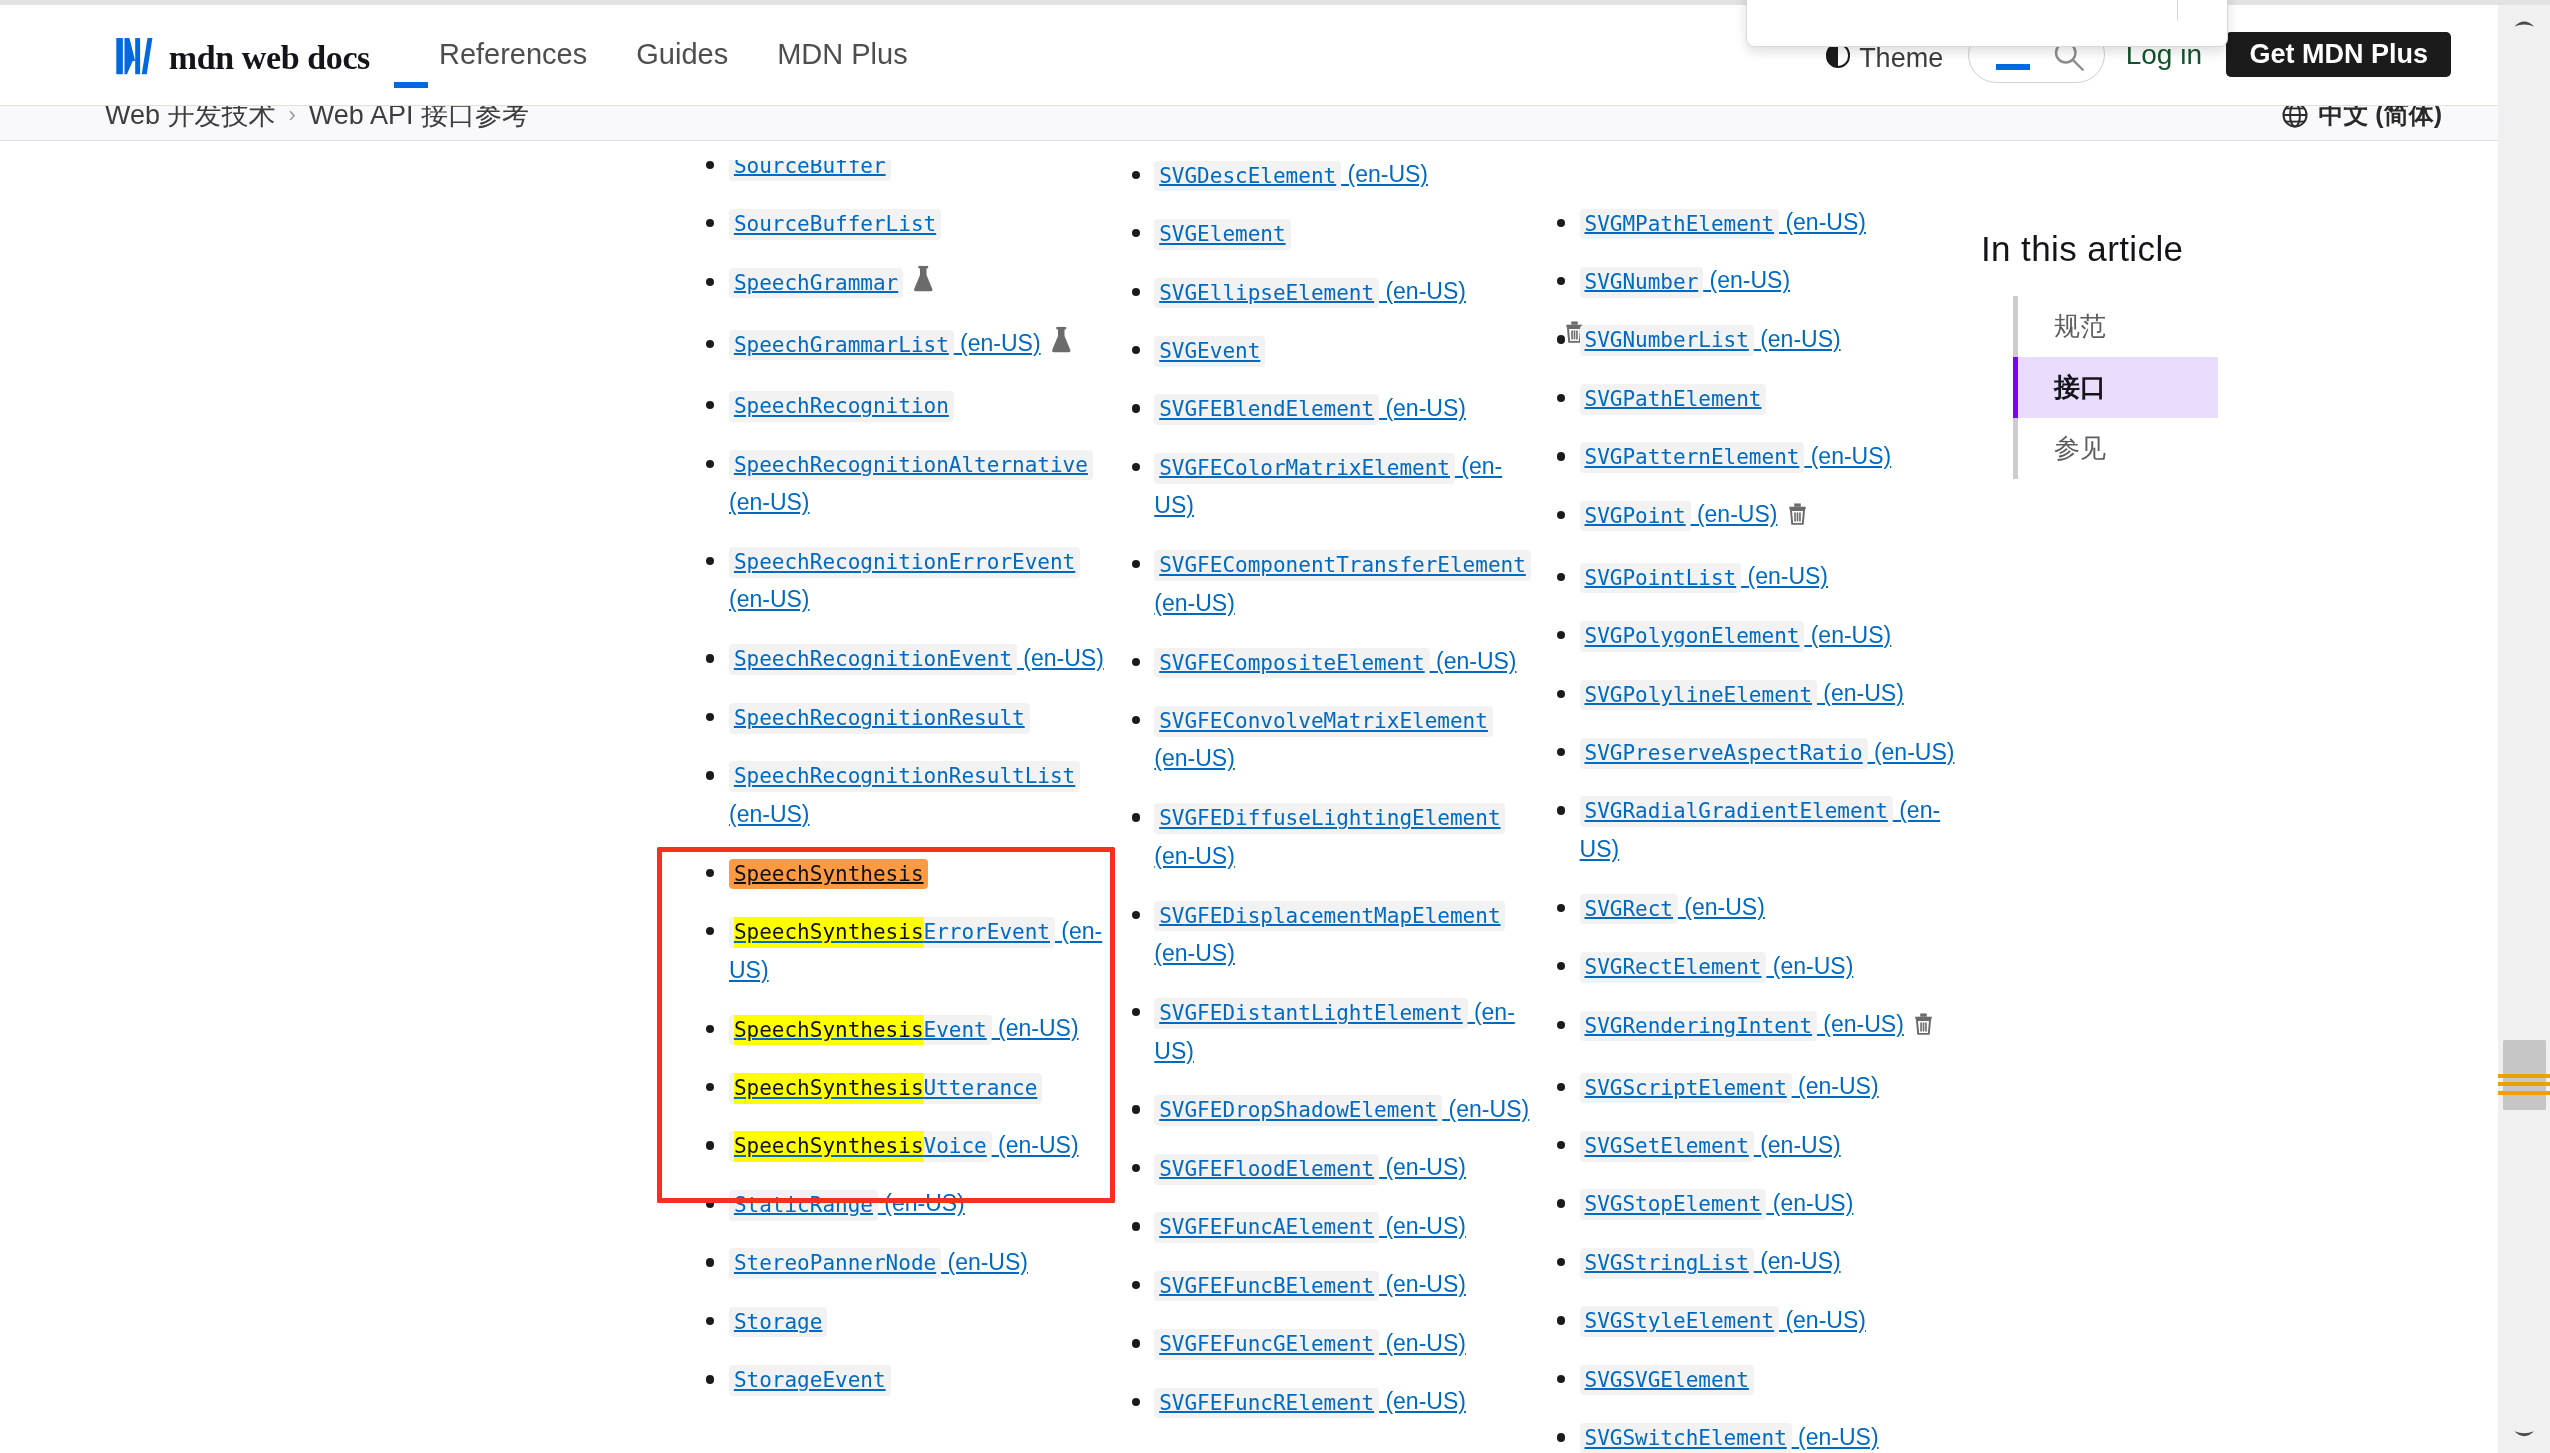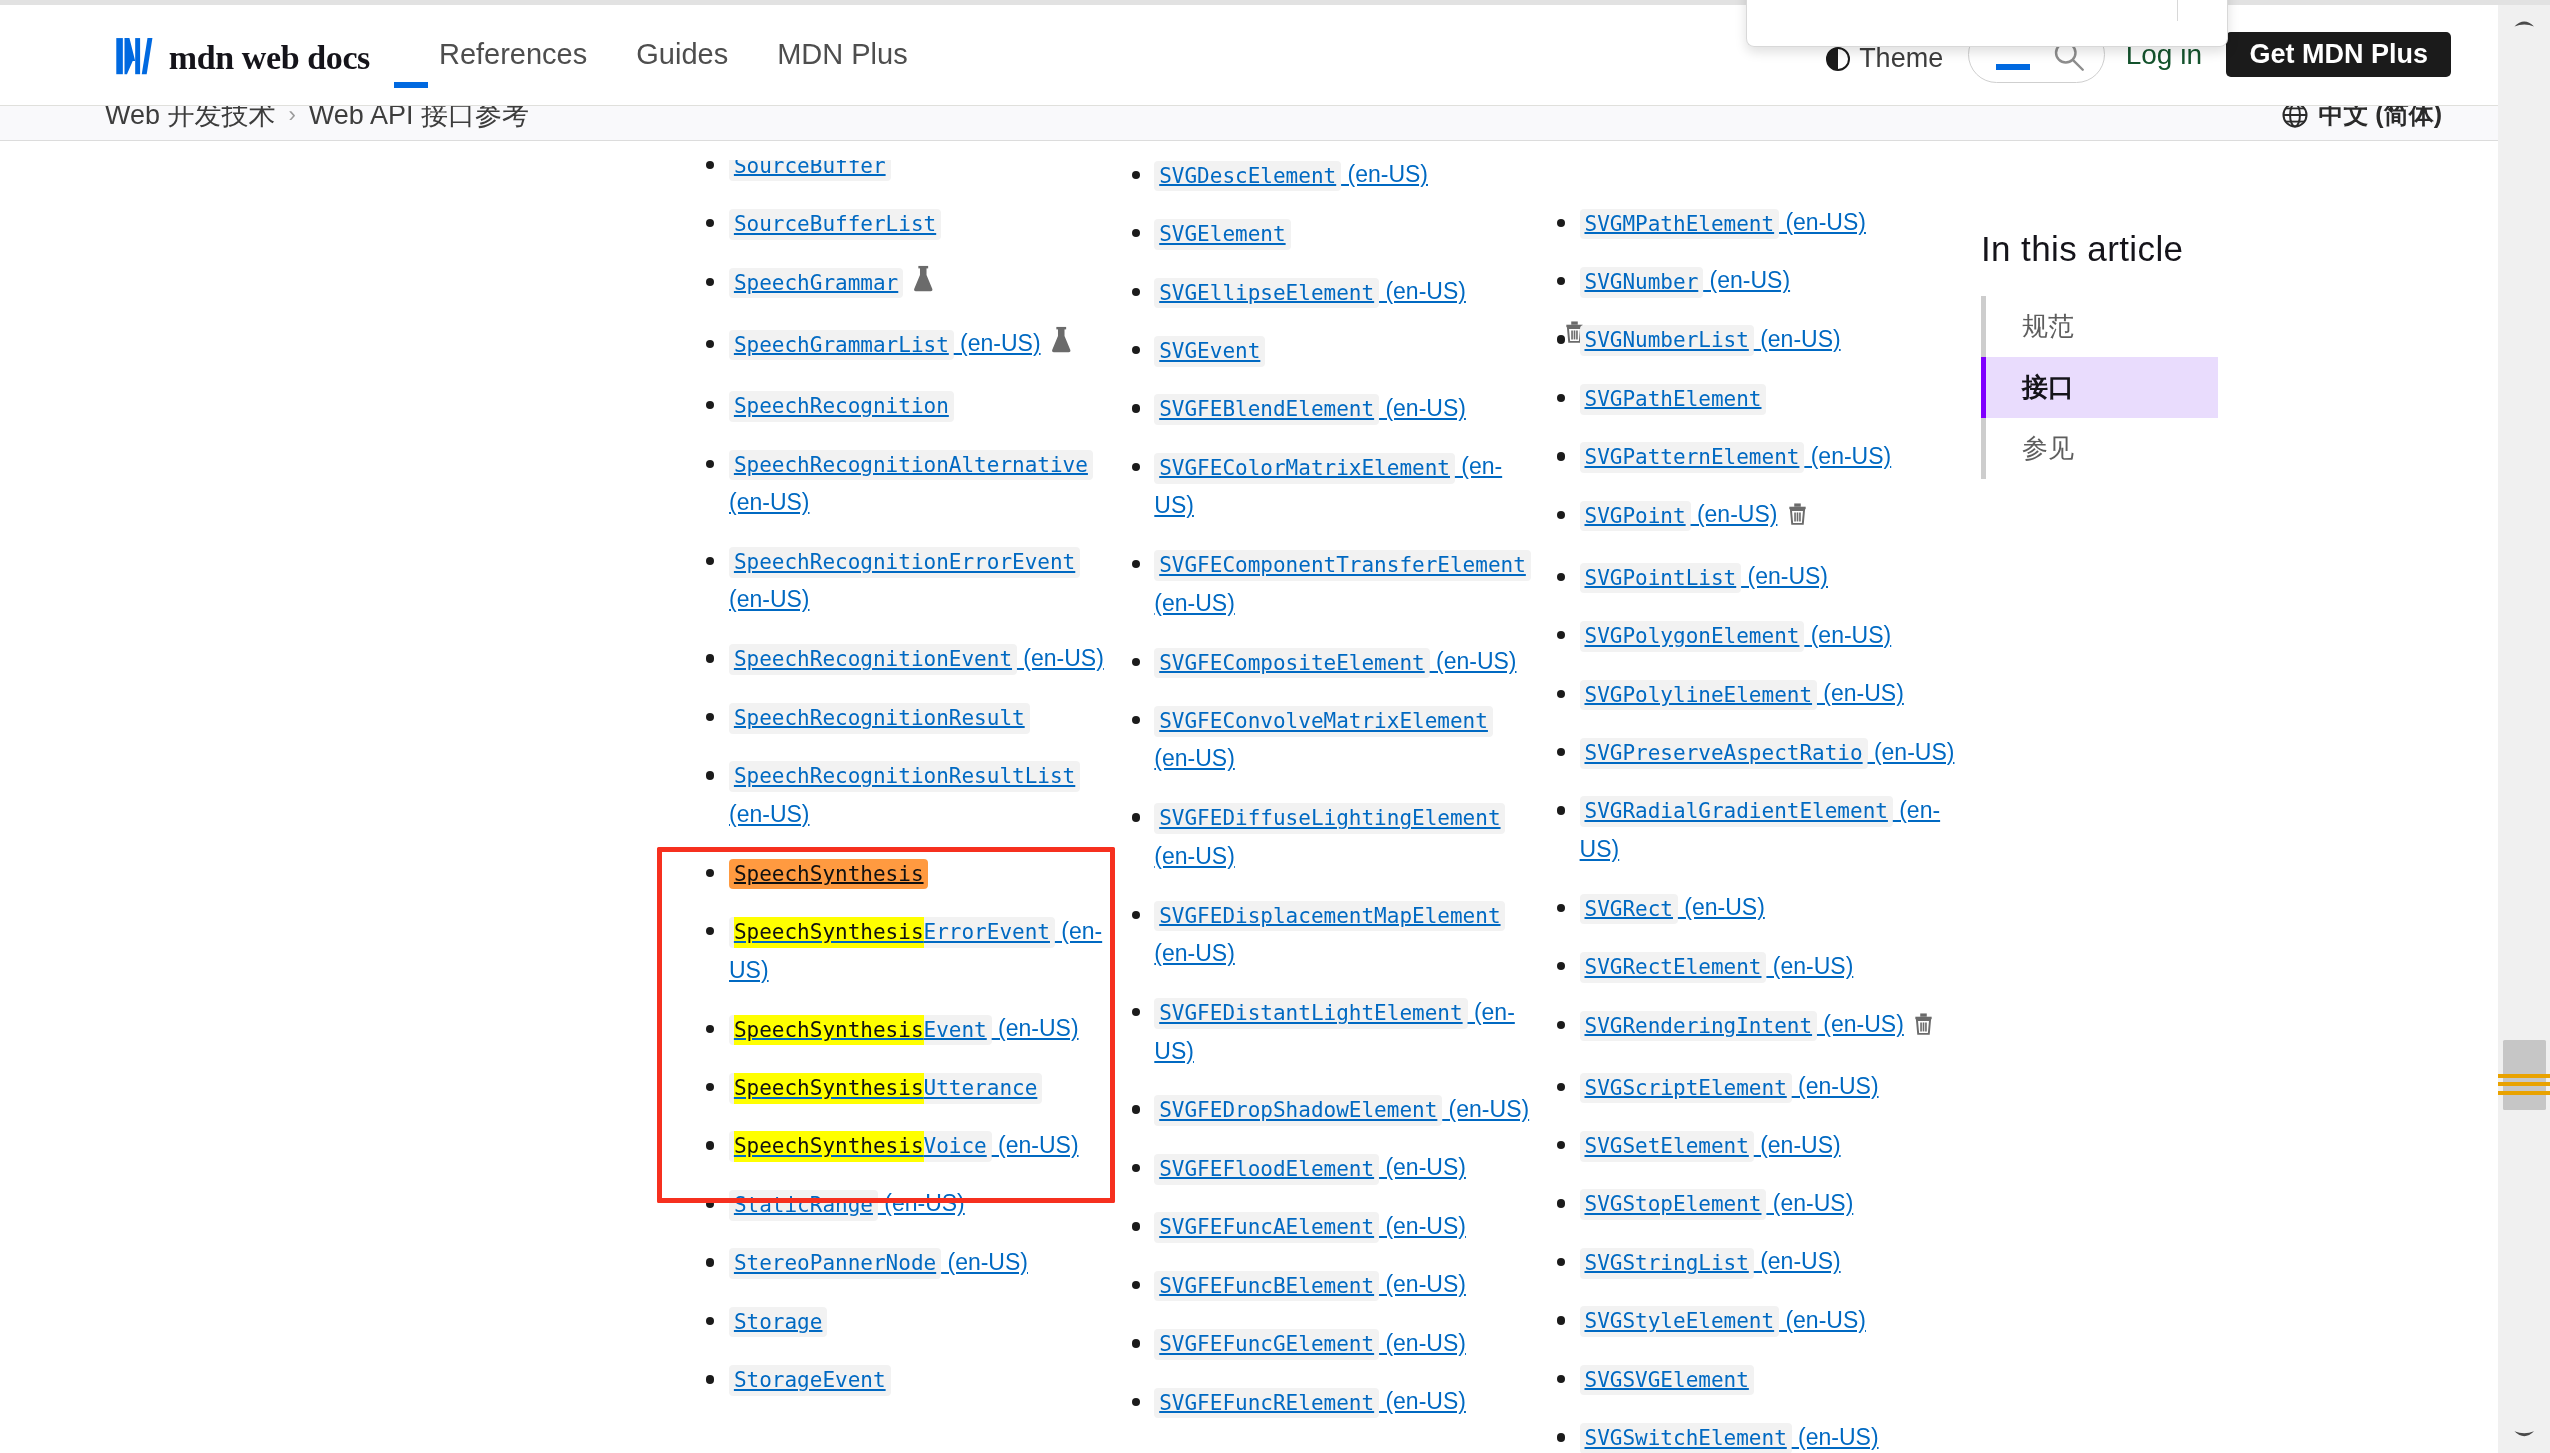--- a/index.html
+++ b/index.html
@@ -48,21 +48,21 @@
   .logo-underline {
     position:absolute; left:281px; bottom:-11.4px; width:34px; height:5.7px; background:#0069e0;
   }
   .nav { display:flex; align-items:center; margin-left:69px; gap:49px; }
   .nav a {
     font-size:29px; color:#4e4e4e; text-decoration:none; font-weight:400;
   }
   .header-right {
     margin-left:auto; display:flex; align-items:center; gap:0; padding-right:47px;
   }
-  .theme-btn { display:flex; align-items:center; gap:9px; margin-right:24.5px;margin-top:8px; }
+  .theme-btn { display:flex; gap:9px; margin-right:24.5px;margin-top:8px; }
   .theme-glyph {
     width:24.5px; height:24.5px; border-radius:50%;
     border:2.5px solid #1b1b1b;
     background: linear-gradient(90deg,#1b1b1b 50%, #ffffff 50%);
   }
   .theme-label { font-size:27px; color:#3d3d3d; }
   .search-pill {
     width:137px; height:57px; border:1.6px solid #cfcfcf; border-radius:33px;
     position:relative; background:#fff; margin-right:21px;
   }
@@ -145,21 +145,21 @@
   }
 
   
   .orphan-trash { position:absolute; left:1563px; top:159px; }
 
   
   .toc {
     position:absolute; left:1981px; top:229px; width:237px; z-index:10;
   }
   .toc-title { font-size:35px; color:#15141a; font-weight:400; letter-spacing:0.4px; }
-  .toc-list { margin-top:27px; position:relative; }
+  .toc-list { margin-top:27px; position:relative;margin-left:32px; }
   .toc-rail {
     position:absolute; left:0; top:0; width:4.9px; height:100%; background:#cdcdcd;
   }
   .toc-item {
     padding:13px 0 13px 41px; font-size:26px; color:#5e5e5e; position:relative;
   }
   .toc-item.active {
     background:#e9dcfd; color:#15141a; font-weight:700;
   }
   .toc-item.active::before {

